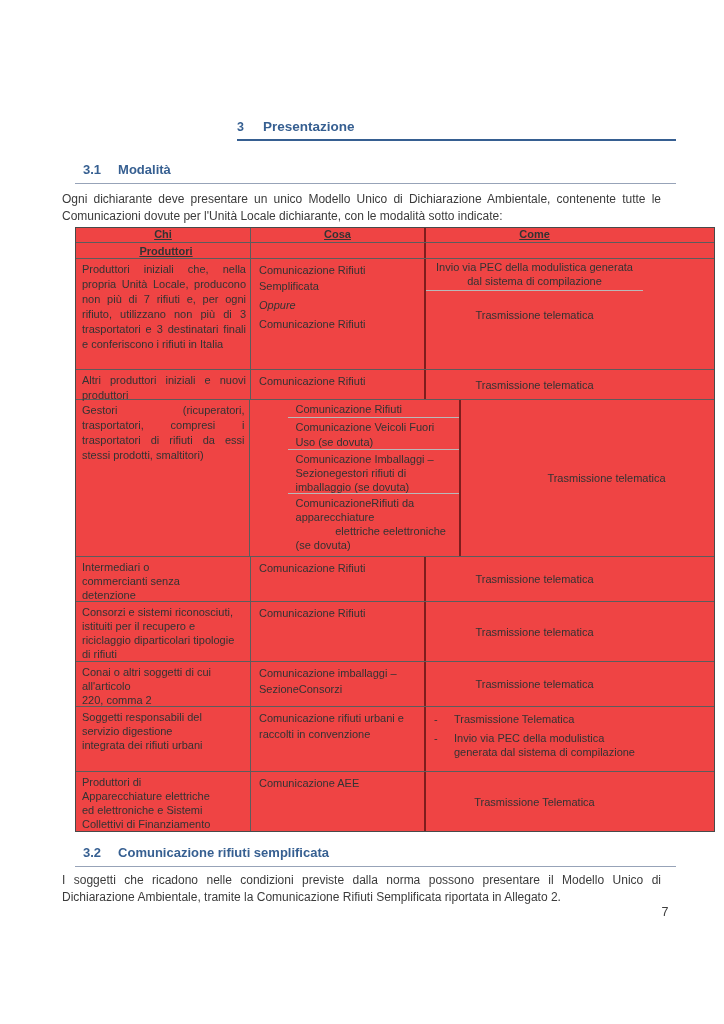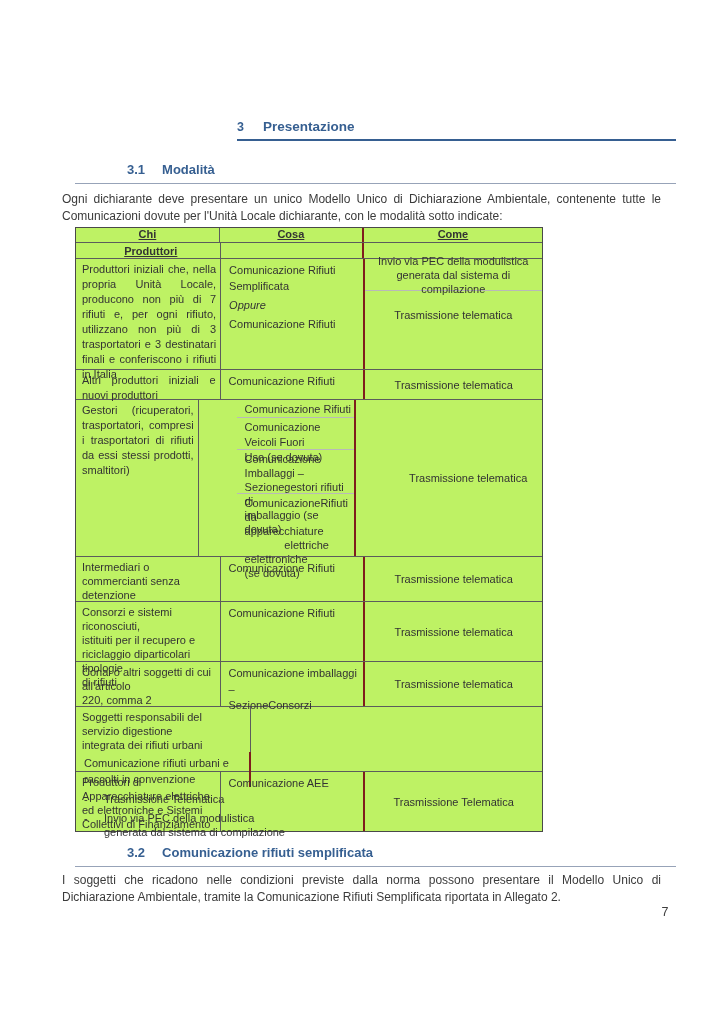--- a/index.html
+++ b/index.html
@@ -14,39 +14,39 @@
     font-size:13.5px;font-weight:700;color:#365F91;
     border-bottom:2px solid #365F91;padding-bottom:5px;line-height:14px;
   }
   .h1 .num{display:inline-block;margin-right:19px;font-size:12.5px;}
   .h2{
     position:absolute;left:75px;width:601px;
     font-size:13px;font-weight:600;color:#365F91;
     border-bottom:1.5px solid #97a3b8;padding:0 0 6px 8px;line-height:15px;
     box-sizing:border-box;
   }
-  .h2 .num{display:inline-block;margin-right:17px;margin-left:44px;}
+  .h2 .num{display:inline-block;margin-right:17px;}
   .h2a{top:162px;}
   .h2b{top:845px;}
   
   .para{
     position:absolute;left:62px;width:599px;
     font-size:12px;line-height:16.5px;text-align:justify;color:#3b3b3b;
   }
   .para1{top:191px;}
   .para2{top:872px;}
   .pagenum{
     position:absolute;left:655px;top:905px;width:20px;text-align:center;
     font-size:12.5px;color:#3d3d3d;
   }
   
   .tbl{
-    position:absolute;left:75px;top:227px;width:468px;
+    position:absolute;left:75px;top:227px;width:640px;
     border:1px solid #494949;box-sizing:border-box;
-    font-size:11px;color:#333;background:#bef264;
+    font-size:11px;color:#333;background:#ef4444;
   }
   .trow{display:flex;box-sizing:border-box;}
   .trow + .trow{border-top:1px solid #5c5c5c;}
   .c1,.c2,.c3{box-sizing:border-box;}
   .c1{width:175px;border-right:1px solid #5c5c5c;}
   .c2{width:175px;border-right:2px solid #7f1d1d;}
   .c3{width:217px;}
   .hdr{height:14px;}
   .hcell{
     display:flex;align-items:flex-start;justify-content:center;
@@ -60,21 +60,21 @@
   .cc{
     height:100%;display:flex;align-items:center;justify-content:center;
     text-align:center;line-height:14px;padding:0 4px;box-sizing:border-box;
   }
   .oppure{font-style:italic;}
   .stack{display:flex;flex-direction:column;height:100%;}
   .sub{box-sizing:border-box;}
   .subline{border-bottom:1px solid #b9b9b9;}
   
   .r1{height:111px;} .r2{height:30px;} .r3{height:157px;gap:38px;} .r4{height:45px;}
-  .r5{height:60px;} .r6{height:45px;} .r7{height:65px;flex-direction:column;} .r8{height:60px;}
+  .r5{height:60px;} .r6{height:45px;} .r7{height:65px;} .r8{height:60px;}
   .r1 .come-sub1{height:31px;display:flex;align-items:center;justify-content:center;text-align:center;line-height:14px;padding:0 2px;}
   .r1 .come-sub2{height:79px;display:flex;justify-content:center;padding-top:17px;text-align:center;line-height:14px;box-sizing:border-box;}
   .r1 .cosa-block{padding:3px 3px 0 8px;line-height:16px;}
   .r1 .cosa-item{white-space:pre-line;}
   .r1 .oppure{margin-top:3px;}
   .r1 .cosa-item2{margin-top:3px;}
   .r3 .sub1{height:18px;padding:2px 3px 0 8px;line-height:14px;}
   .r3 .sub2{height:32px;padding:2px 3px 0 8px;line-height:15px;white-space:pre-line;}
   .r3 .sub3{height:44px;padding:2px 3px 0 8px;line-height:14px;white-space:pre-line;}
   .r3 .sub4{height:61px;padding:2px 3px 0 8px;line-height:14px;white-space:pre-line;}

